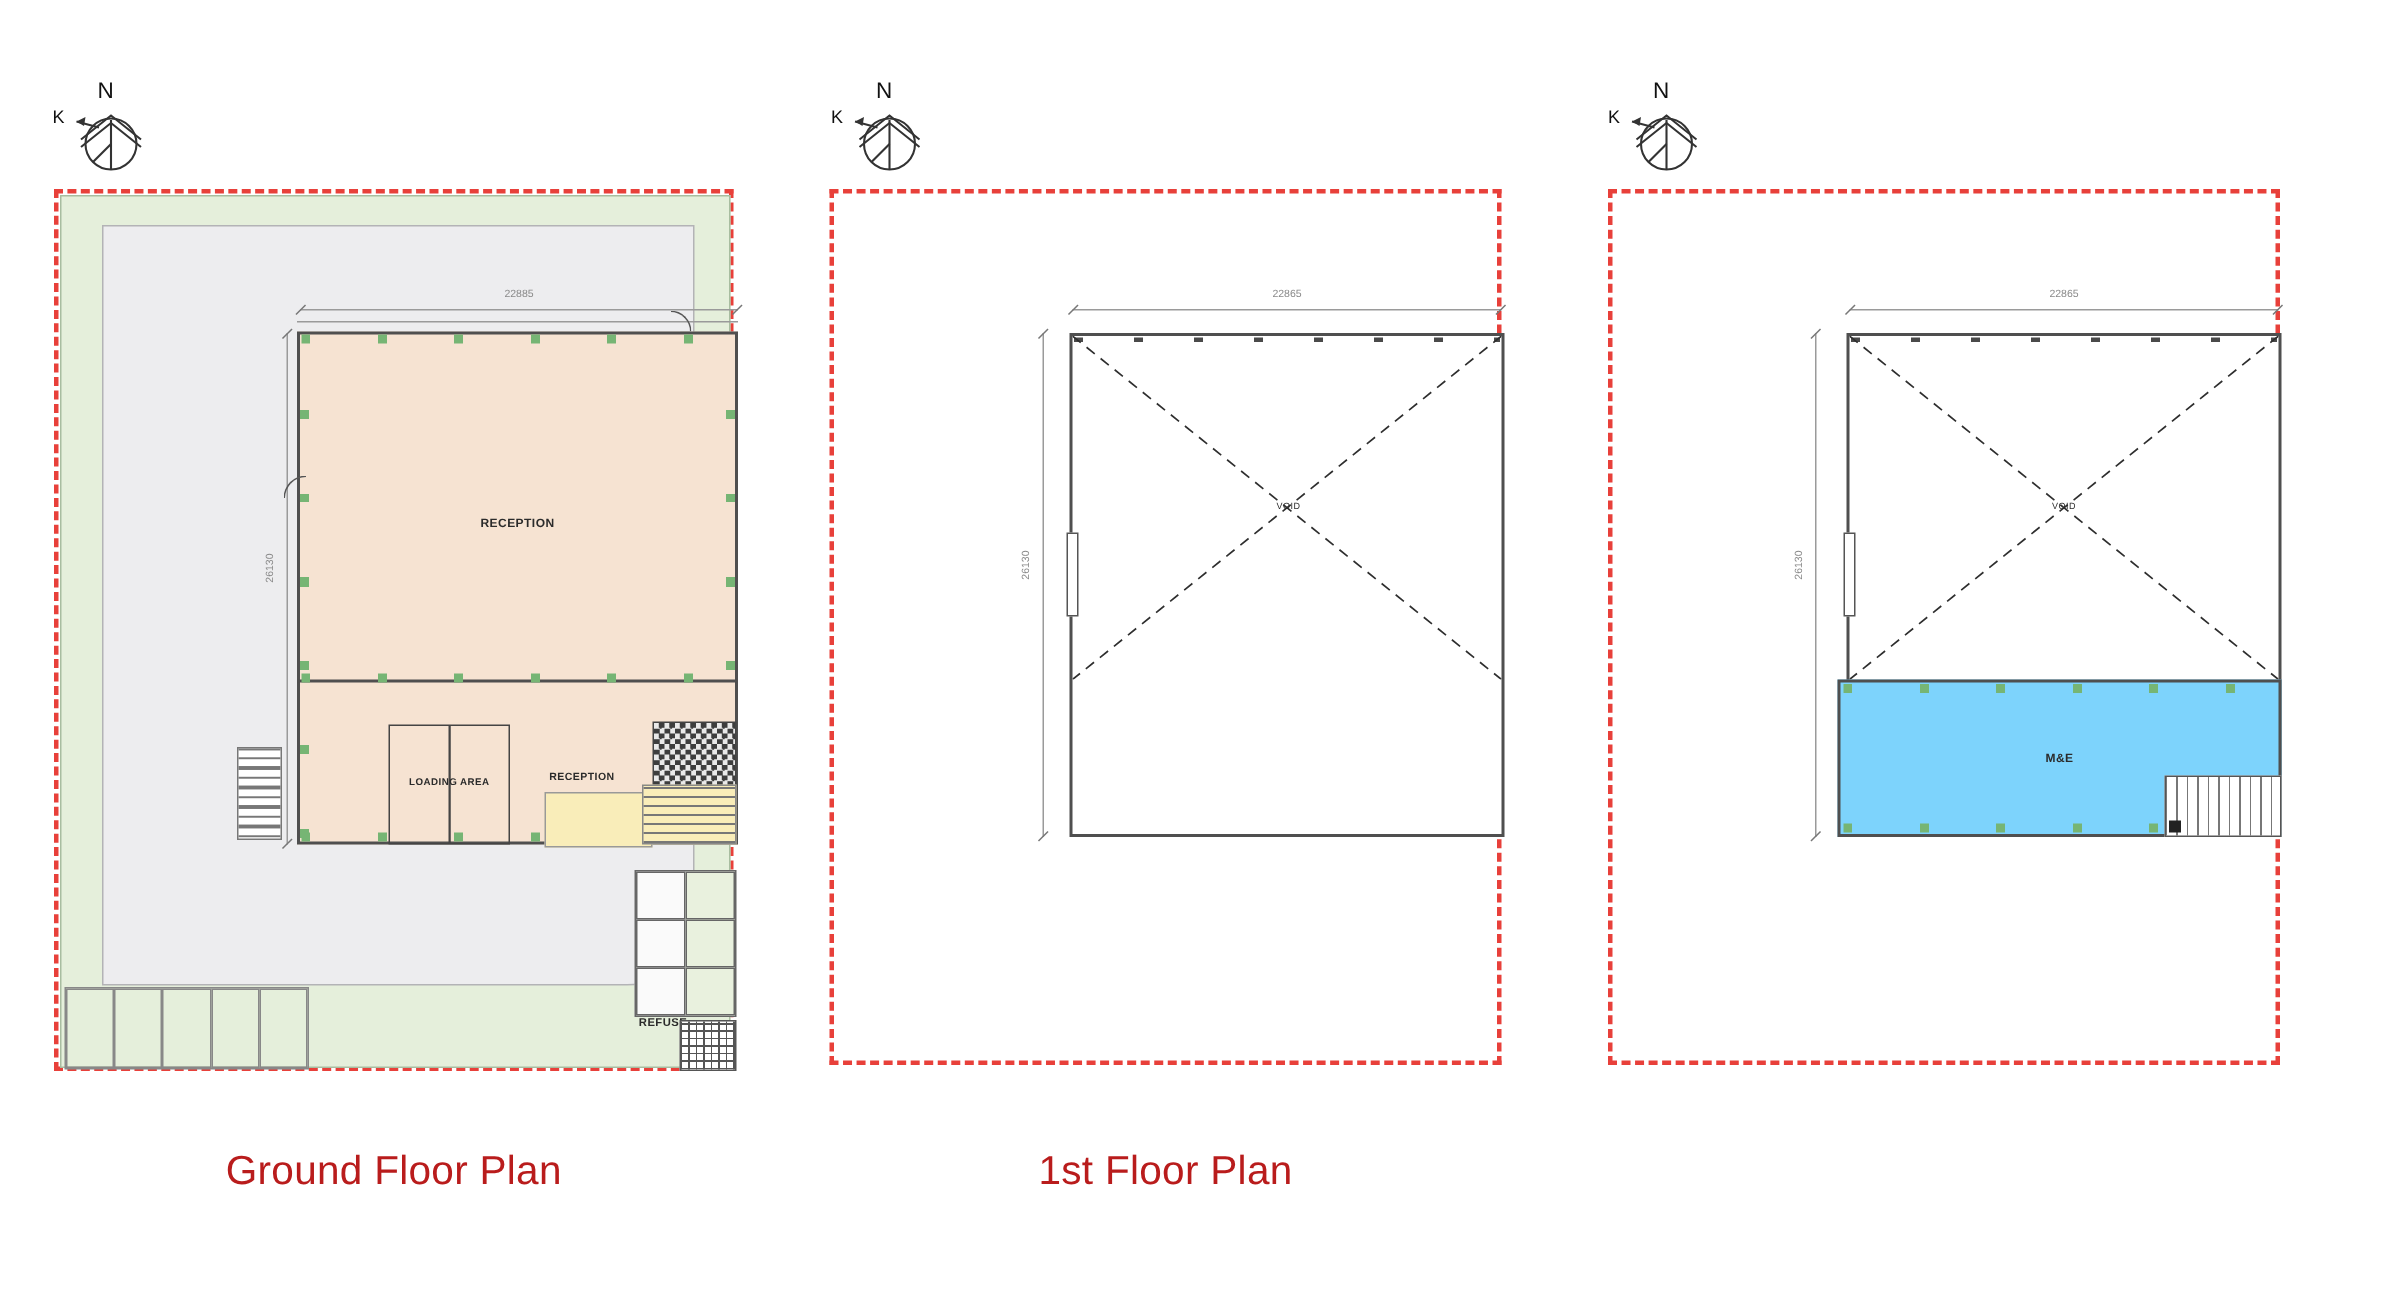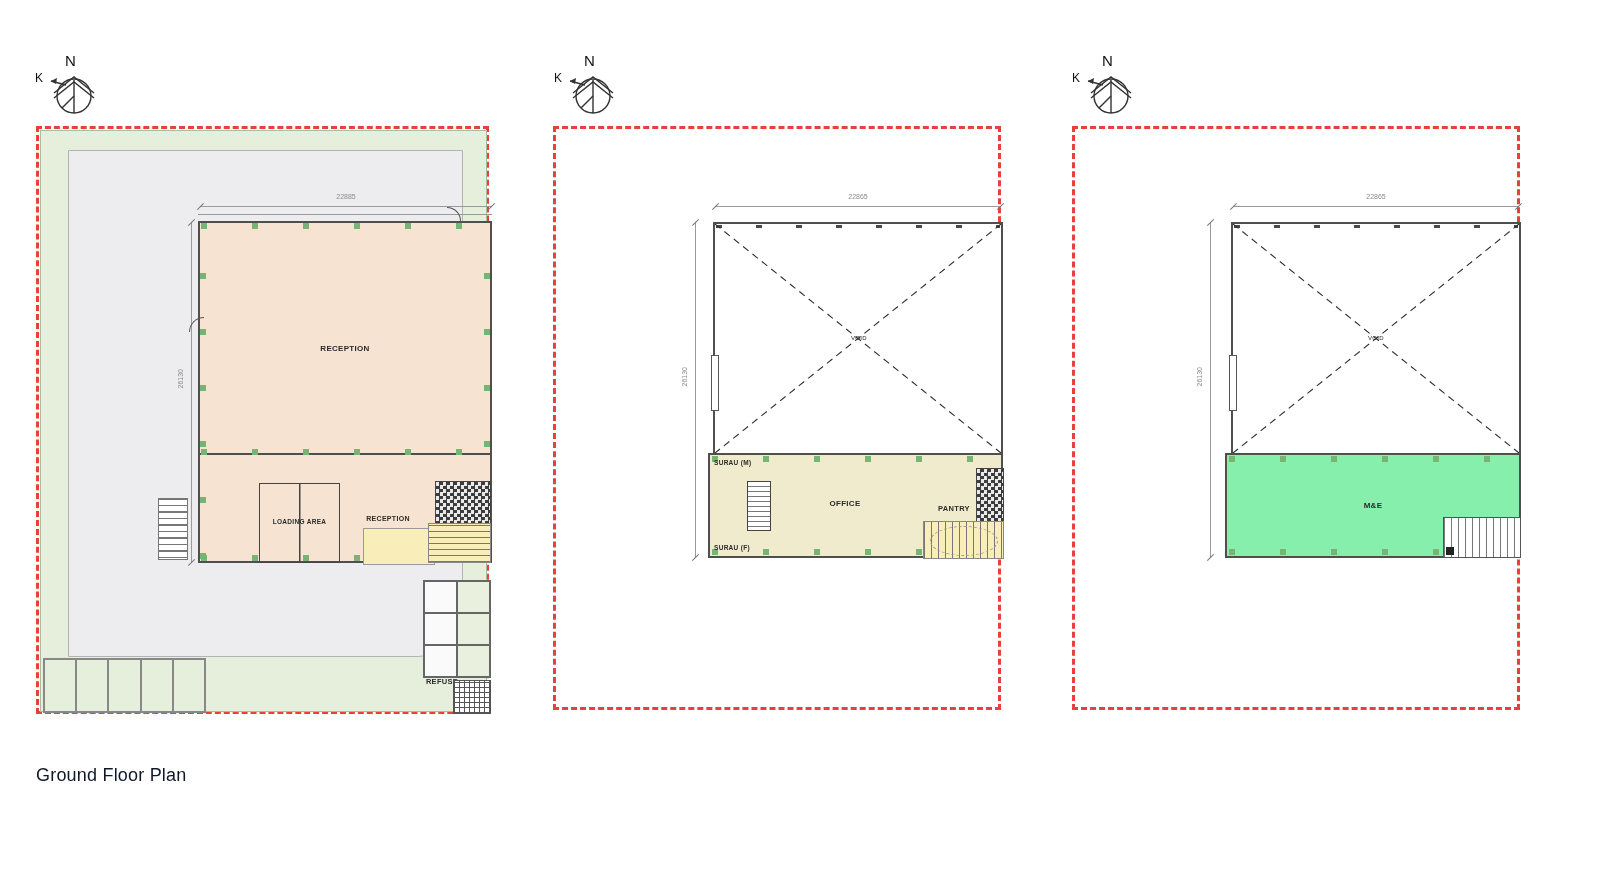--- a/index.html
+++ b/index.html
@@ -9,21 +9,21 @@
   
   .site{position:absolute;box-sizing:border-box;border:3px dashed #e8403a;background:#fff;}
   
   .lbl{position:absolute;font-size:8px;font-weight:700;color:#2b2b2b;letter-spacing:.3px;
        text-align:center;white-space:nowrap;}
   .lbl.small{font-size:6.5px;}
   .dim-lbl{position:absolute;font-size:7px;color:#8a8a8a;text-align:center;}
   .dim-v{position:absolute;font-size:7px;color:#8a8a8a;writing-mode:vertical-rl;transform:rotate(180deg);}
   .dline{position:absolute;background:#9a9a9a;}
   .tick{position:absolute;width:9px;height:1px;background:#777;transform:rotate(-45deg);}
-  .title{position:absolute;font-size:18px;color:#0f172a;text-align:left;letter-spacing:.2px;}
+  .title{position:absolute;font-size:27px;color:#b91c1c;text-align:center;letter-spacing:.2px;}
   
   .bld{position:absolute;box-sizing:border-box;border:2px solid #4f4f4f;}
   .markers-h{position:absolute;height:6px;background:repeating-linear-gradient(90deg,#76b574 0 6px,rgba(0,0,0,0) 6px 51px);}
   .markers-v{position:absolute;width:6px;background:repeating-linear-gradient(0deg,#76b574 0 6px,rgba(0,0,0,0) 6px 56px);}
   .wallticks{position:absolute;height:3px;background:repeating-linear-gradient(90deg,#4a4a4a 0 6px,rgba(0,0,0,0) 6px 40px);}
   .checker{background:repeating-conic-gradient(#3d3d3d 0% 25%,#e9e9e9 25% 50%) 0 0/7px 7px;
            border:1px solid #444;box-sizing:border-box;position:absolute;}
   .treads-h{background-image:repeating-linear-gradient(0deg,#777 0 1px,rgba(0,0,0,0) 1px 6px);}
   .treads-v{background-image:repeating-linear-gradient(90deg,#777 0 1px,rgba(0,0,0,0) 1px 7px);}
   .hatch{background-image:repeating-linear-gradient(0deg,#555 0 1px,rgba(0,0,0,0) 1px 5px),
@@ -163,33 +163,20 @@
 
     <div class="bld" style="left:157px;top:93px;width:290px;height:336px;background:#fff;"></div>
     <div class="wallticks" style="left:160px;top:96px;width:284px;"></div>
     <svg class="void-x" style="left:159px;top:95px;" width="286" height="229" viewBox="0 0 100 100" preserveAspectRatio="none">
       <line x1="0" y1="0" x2="100" y2="100"></line>
       <line x1="100" y1="0" x2="0" y2="100"></line>
     </svg>
     <div class="lbl" style="left:283px;top:206px;width:40px;font-size:6px;font-weight:400;">VOID</div>
     <div class="abs" style="left:155px;top:226px;width:8px;height:56px;background:#fff;border:1px solid #555;box-sizing:border-box;"></div>
 
-    <div class="bld" style="left:152px;top:324px;width:295px;height:105px;background:#f0ebcd;">
-      <div class="markers-h" style="left:2px;top:1px;width:289px;"></div>
-      <div class="markers-h" style="left:2px;top:94px;width:289px;"></div>
-      <div class="lbl" style="left:4px;top:4px;font-size:6.5px;">SURAU (M)</div>
-      <div class="lbl" style="left:4px;bottom:5px;font-size:6.5px;">SURAU (F)</div>
-      <div class="abs treads-h" style="left:37px;top:26px;width:24px;height:50px;background-color:#fff;border:1px solid #444;box-sizing:border-box;background-size:100% 5px;"></div>
-      <div class="lbl" style="left:90px;top:44px;width:90px;">OFFICE</div>
-      <div class="lbl" style="left:216px;top:49px;width:56px;font-size:7.5px;">PANTRY</div>
-      <div class="checker" style="left:266px;top:13px;width:28px;height:70px;"></div>
-      <div class="abs treads-v" style="left:213px;top:66px;width:81px;height:38px;background-color:#f9edb9;border:1px solid #888;box-sizing:border-box;">
-        <div class="abs" style="left:6px;top:4px;width:66px;height:28px;border:1px dashed #999;border-radius:50%;"></div>
-      </div>
-    </div>
   </div>
 
   <div class="site" style="left:1072px;top:126px;width:448px;height:584px;">
 
     <div class="dline" style="left:158px;top:77px;width:286px;height:1px;"></div>
     <div class="tick" style="left:154px;top:77px;"></div>
     <div class="tick" style="left:439px;top:77px;"></div>
     <div class="dim-lbl" style="left:158px;top:64px;width:286px;">22865</div>
 
     <div class="dline" style="left:135px;top:93px;width:1px;height:336px;"></div>
@@ -199,25 +186,26 @@
 
     <div class="bld" style="left:156px;top:93px;width:290px;height:336px;background:#fff;"></div>
     <div class="wallticks" style="left:159px;top:96px;width:284px;"></div>
     <svg class="void-x" style="left:158px;top:95px;" width="286" height="229" viewBox="0 0 100 100" preserveAspectRatio="none">
       <line x1="0" y1="0" x2="100" y2="100"></line>
       <line x1="100" y1="0" x2="0" y2="100"></line>
     </svg>
     <div class="lbl" style="left:281px;top:206px;width:40px;font-size:6px;font-weight:400;">VOID</div>
     <div class="abs" style="left:154px;top:226px;width:8px;height:56px;background:#fff;border:1px solid #555;box-sizing:border-box;"></div>
 
-    <div class="bld" style="left:150px;top:324px;width:296px;height:105px;background:#86efac;">
+    <div class="bld" style="left:150px;top:324px;width:296px;height:105px;background:#7dd3fc;">
       <div class="markers-h" style="left:2px;top:1px;width:290px;"></div>
       <div class="markers-h" style="left:2px;top:94px;width:290px;"></div>
       <div class="lbl" style="left:0;right:0;top:46px;">M&amp;E</div>
       <div class="abs treads-v" style="left:216px;top:62px;width:78px;height:41px;background-color:#fff;border:1px solid #555;box-sizing:border-box;">
         <div class="abs" style="left:2px;bottom:2px;width:8px;height:8px;background:#222;"></div>
       </div>
     </div>
   </div>
 
   <div class="title" style="left:36px;top:765px;width:453px;">Ground Floor Plan</div>
+  <div class="title" style="left:553px;top:765px;width:448px;">1st Floor Plan</div>
 
 </div>
 
 </body></html>

